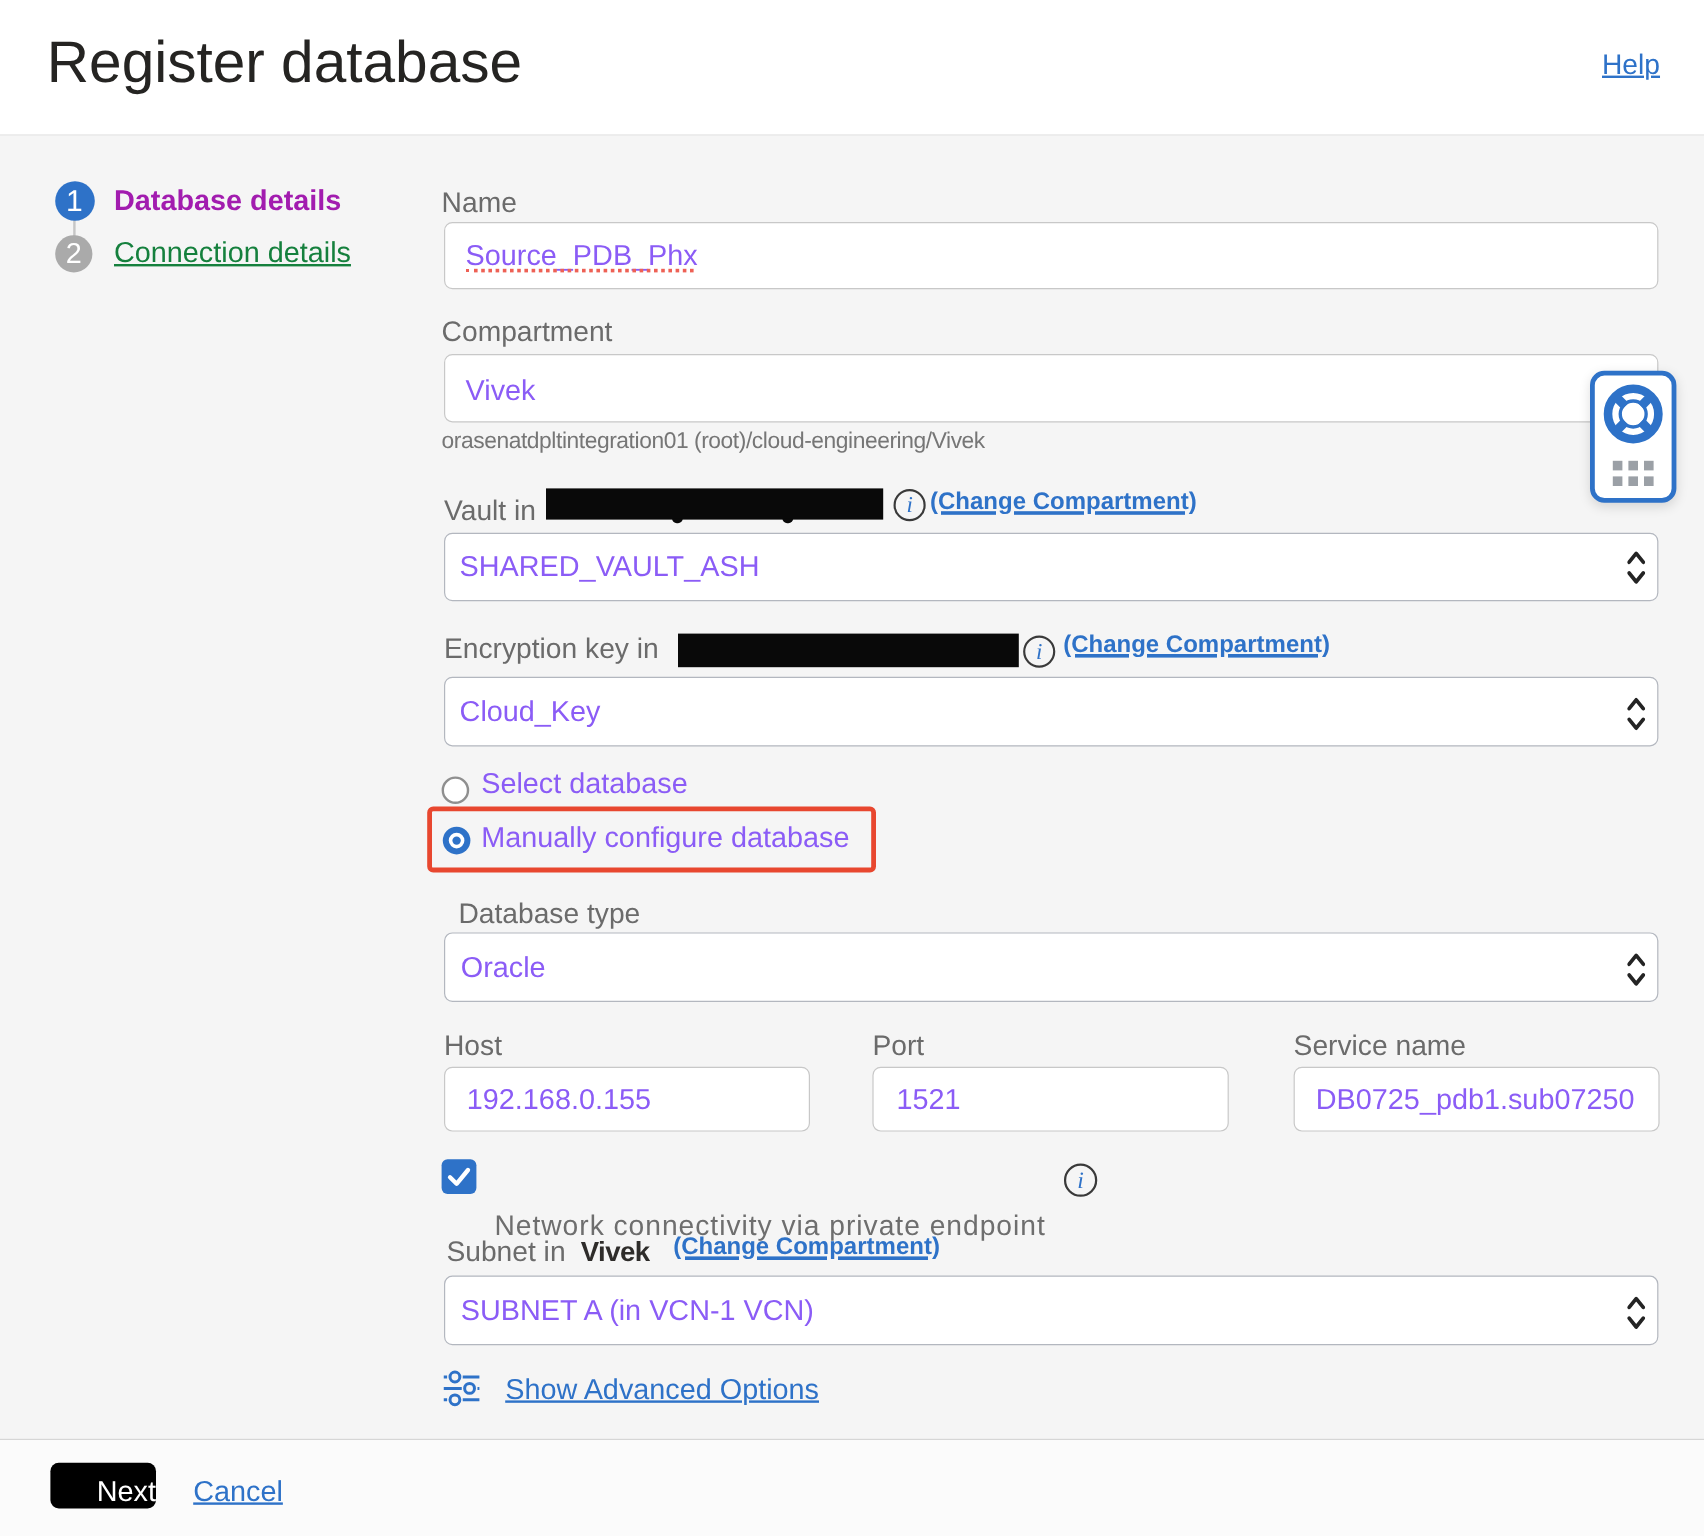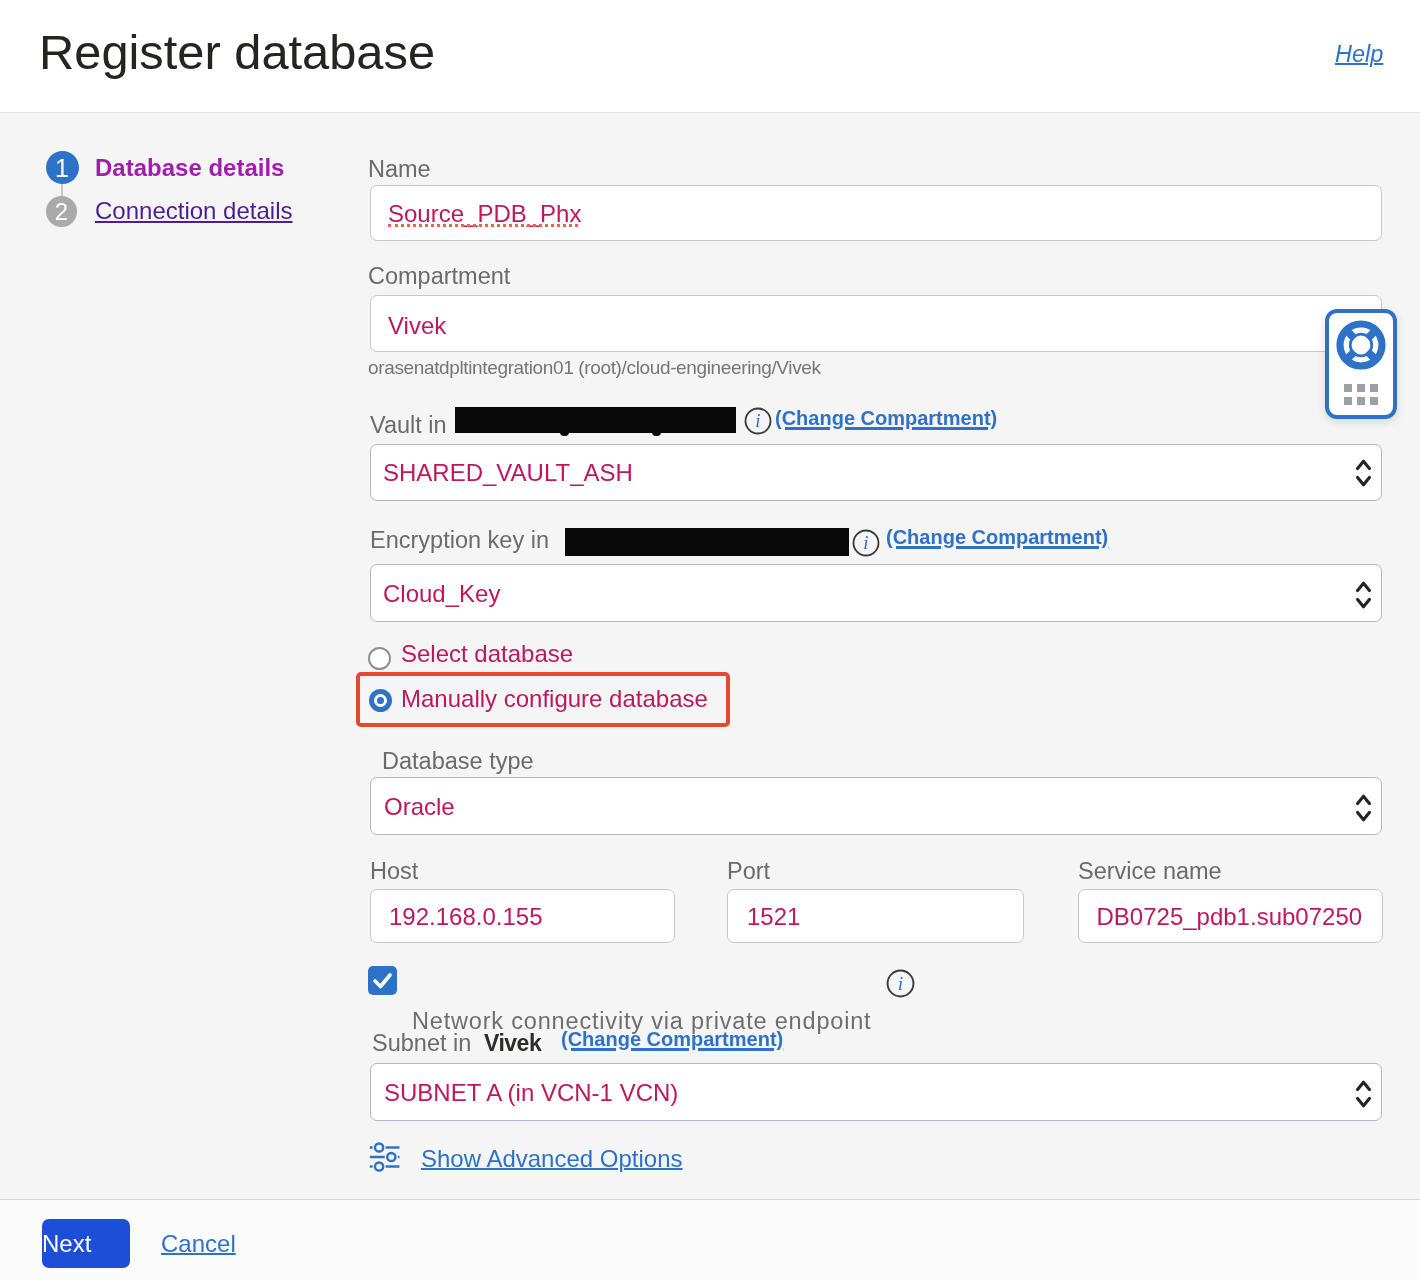--- a/index.html
+++ b/index.html
@@ -1,41 +1,41 @@
 <!DOCTYPE html>
 <html><head>
 <meta charset="utf-8">
 <style>
   html,body{margin:0;padding:0;}
   body{width:1420px;height:1280px;font-family:"Liberation Sans",sans-serif;background:#f5f5f5;position:relative;overflow:hidden;}
   .abs{position:absolute;}
   .lbl{position:absolute;font-size:23.5px;color:#6b6b6b;white-space:nowrap;}
   .inp{position:absolute;background:#fff;border:1px solid #c8c8c8;border-radius:7px;box-sizing:border-box;}
   .sel{position:absolute;background:#fff;border:1px solid #b3b7bf;border-radius:7px;box-sizing:border-box;}
-  .itx{position:absolute;font-size:24px;color:#be185d;white-space:nowrap;}
+  .itx{position:absolute;font-size:24px;color:#8b5cf6;white-space:nowrap;}
   .link{color:#2e72c8;text-decoration:underline;text-decoration-thickness:2px;white-space:nowrap;}
   .cclink{position:absolute;color:#2e72c8;font-weight:700;font-size:20px;text-decoration:underline;text-decoration-thickness:2.5px;white-space:nowrap;}
   .blk{position:absolute;background:#090909;}
 </style>
 </head>
 <body>
 
 <div class="abs" style="left:0;top:0;width:1420px;height:112px;background:#ffffff;border-bottom:1px solid #e2e2e2;"></div>
 <div class="abs" style="left:39px;top:24px;font-size:48.8px;color:#252422;">Register database</div>
-<div class="abs link" style="left:1335px;top:41px;font-size:23.5px;font-style:italic;">Help</div>
+<div class="abs link" style="left:1335px;top:41px;font-size:23.5px;">Help</div>
 
 <div class="abs" style="left:0;top:1199px;width:1420px;height:81px;background:#fbfbfb;border-top:1px solid #d6d6d6;"></div>
-<div class="abs" style="left:42px;top:1219px;width:88px;height:49px;background:#1d4ed8;border-radius:7px;color:#ffffff;font-size:24px;text-align:left;line-height:49px;">Next</div>
+<div class="abs" style="left:42px;top:1219px;width:88px;height:38px;background:#000000;border-radius:7px;color:#ffffff;font-size:24px;text-align:right;line-height:49px;">Next</div>
 <div class="abs link" style="left:161px;top:1230px;font-size:24px;">Cancel</div>
 
 <div class="abs" style="left:61px;top:182px;width:2px;height:16px;background:#c6c6c6;"></div>
 <div class="abs" style="left:45.5px;top:150.5px;width:33px;height:33px;border-radius:50%;background:#2e72c8;color:#fff;font-size:25px;text-align:center;line-height:34px;">1</div>
 <div class="abs" style="left:46px;top:196px;width:31px;height:31px;border-radius:50%;background:#aaaaaa;color:#fff;font-size:24px;text-align:center;line-height:32px;">2</div>
 <div class="abs" style="left:95px;top:153.5px;font-size:24px;font-weight:bold;color:#a21caf;">Database details</div>
-<div class="abs" style="left:95px;top:197px;font-size:24px;color:#4c1d95;text-decoration:underline;">Connection details</div>
+<div class="abs" style="left:95px;top:197px;font-size:24px;color:#15803d;text-decoration:underline;">Connection details</div>
 
 <div class="lbl" style="left:368px;top:156px;">Name</div>
 <div class="inp" style="left:370px;top:185px;width:1012px;height:56px;"></div>
 <div class="itx" style="left:388px;top:200px;">Source_PDB_Phx</div>
 <div class="abs" style="left:388px;top:224px;width:190px;border-bottom:3px dotted #ee6155;"></div>
 
 <div class="lbl" style="left:368px;top:263px;">Compartment</div>
 <div class="inp" style="left:370px;top:295px;width:1012px;height:57px;"></div>
 <div class="itx" style="left:388px;top:311.5px;">Vivek</div>
 <div class="abs" style="left:368px;top:356.5px;font-size:19px;letter-spacing:-0.36px;color:#767676;">orasenatdpltintegration01 (root)/cloud-engineering/Vivek</div>

